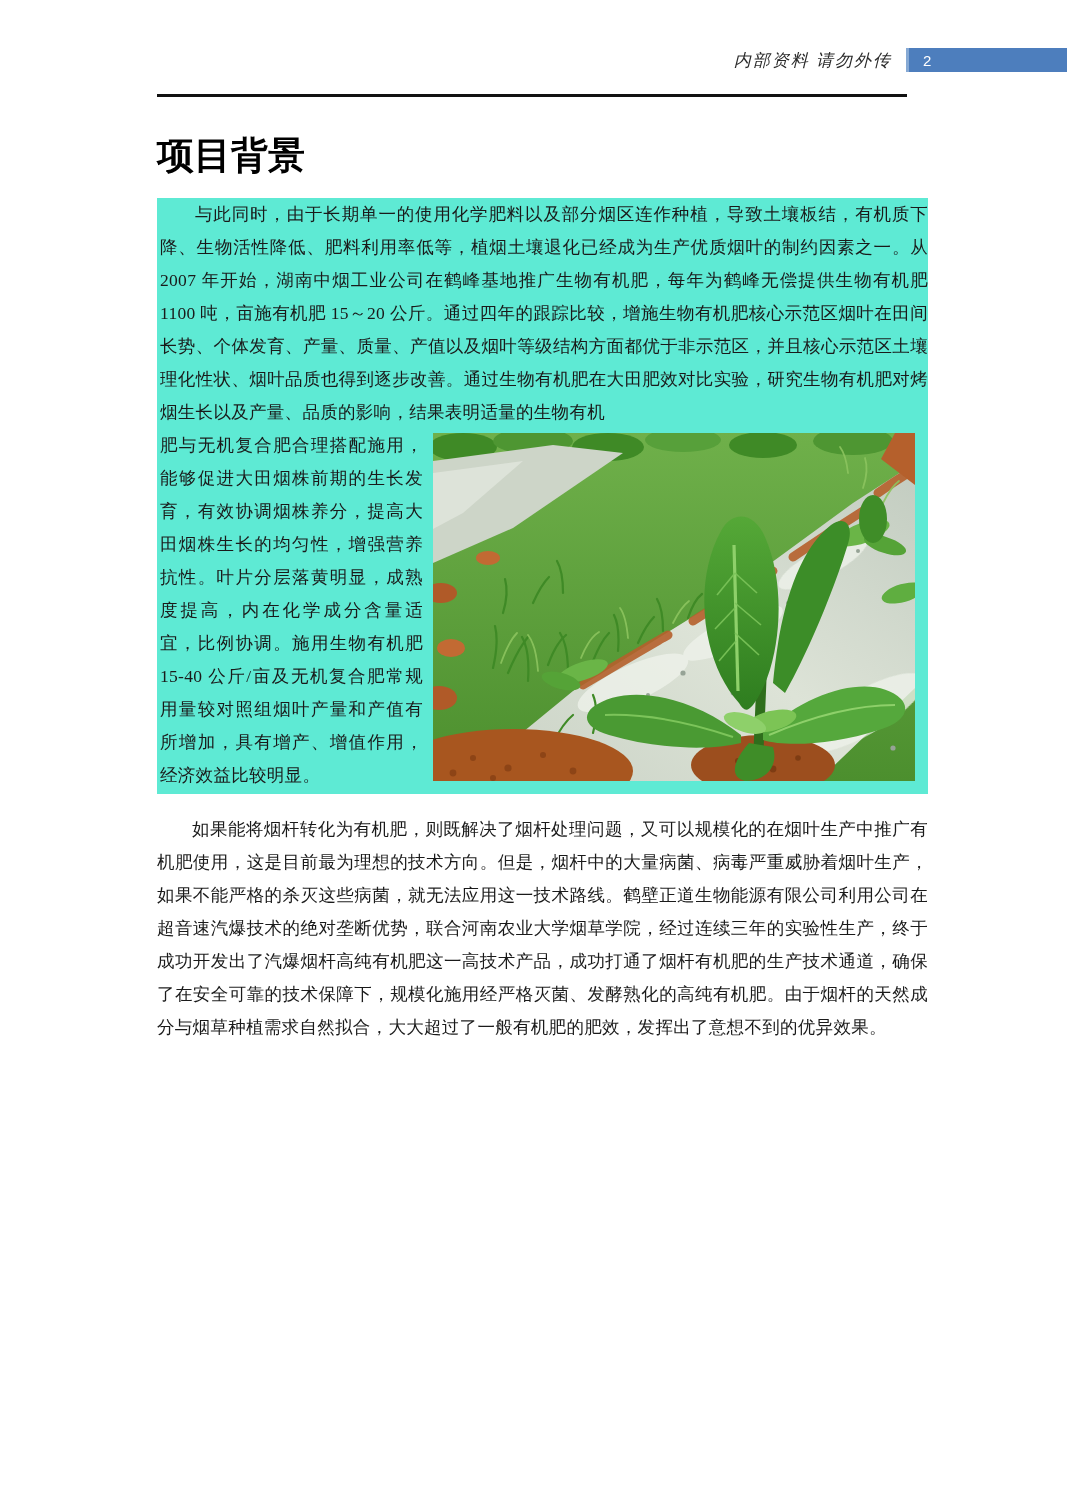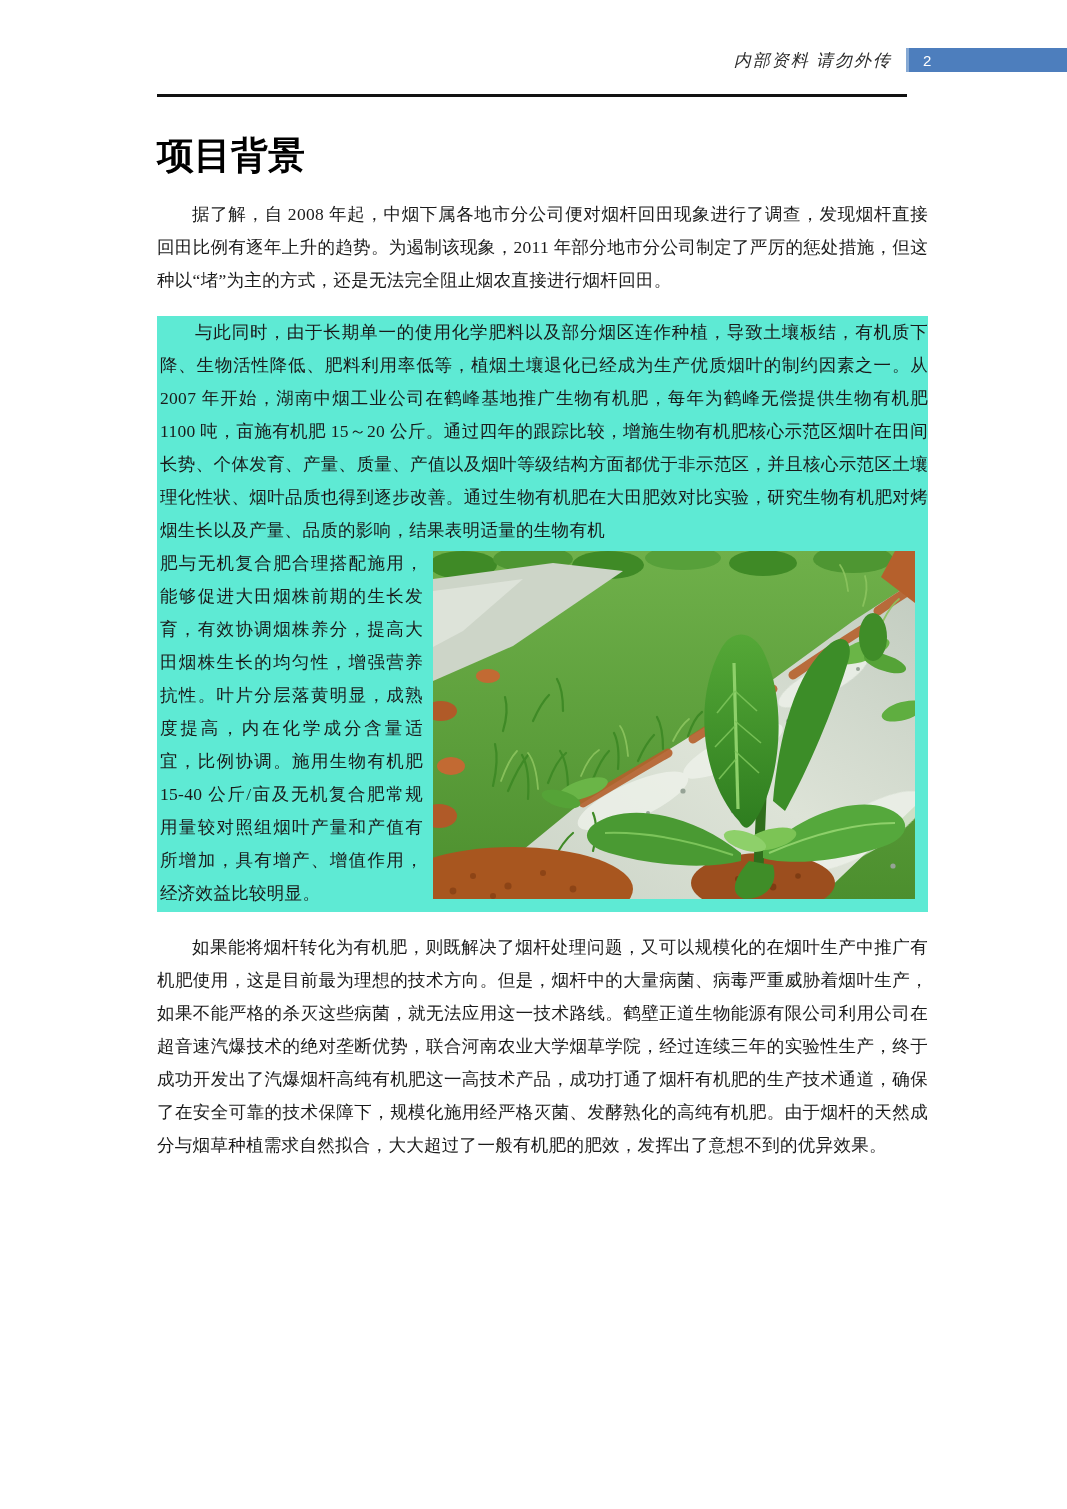--- a/index.html
+++ b/index.html
@@ -86,21 +86,20 @@
     <div class="page-num-bar">
       <span>2</span>
     </div>
   </div>
   <div class="header-rule"></div>
 
   <div class="content">
 
     <h1 class="doc-title">项目背景</h1>
 
-    <p class="para">据了解，自 2008 年起，中烟下属各地市分公司便对烟杆回田现象进行了调查，发现烟杆直接回田比例有逐年上升的趋势。为遏制该现象，2011 年部分地市分公司制定了严厉的惩处措施，但这种以“堵”为主的方式，还是无法完全阻止烟农直接进行烟杆回田。</p>
 
 
     <div class="highlight-block">
       <p class="para">与此同时，由于长期单一的使用化学肥料以及部分烟区连作种植，导致土壤板结，有机质下降、生物活性降低、肥料利用率低等，植烟土壤退化已经成为生产优质烟叶的制约因素之一。从 2007 年开始，湖南中烟工业公司在鹤峰基地推广生物有机肥，每年为鹤峰无偿提供生物有机肥 1100 吨，亩施有机肥 15～20 公斤。通过四年的跟踪比较，增施生物有机肥核心示范区烟叶在田间长势、个体发育、产量、质量、产值以及烟叶等级结构方面都优于非示范区，并且核心示范区土壤理化性状、烟叶品质也得到逐步改善。通过生物有机肥在大田肥效对比实验，研究生物有机肥对烤烟生长以及产量、品质的影响，结果表明适量的生物有机</p>
       <div>
 
         <svg class="photo" viewBox="0 0 482 348" preserveAspectRatio="none" xmlns="http://www.w3.org/2000/svg">
           <defs>
             <linearGradient id="bedG" x1="0" y1="1" x2="1" y2="0">
               <stop offset="0" stop-color="#c9d2c5"></stop>

